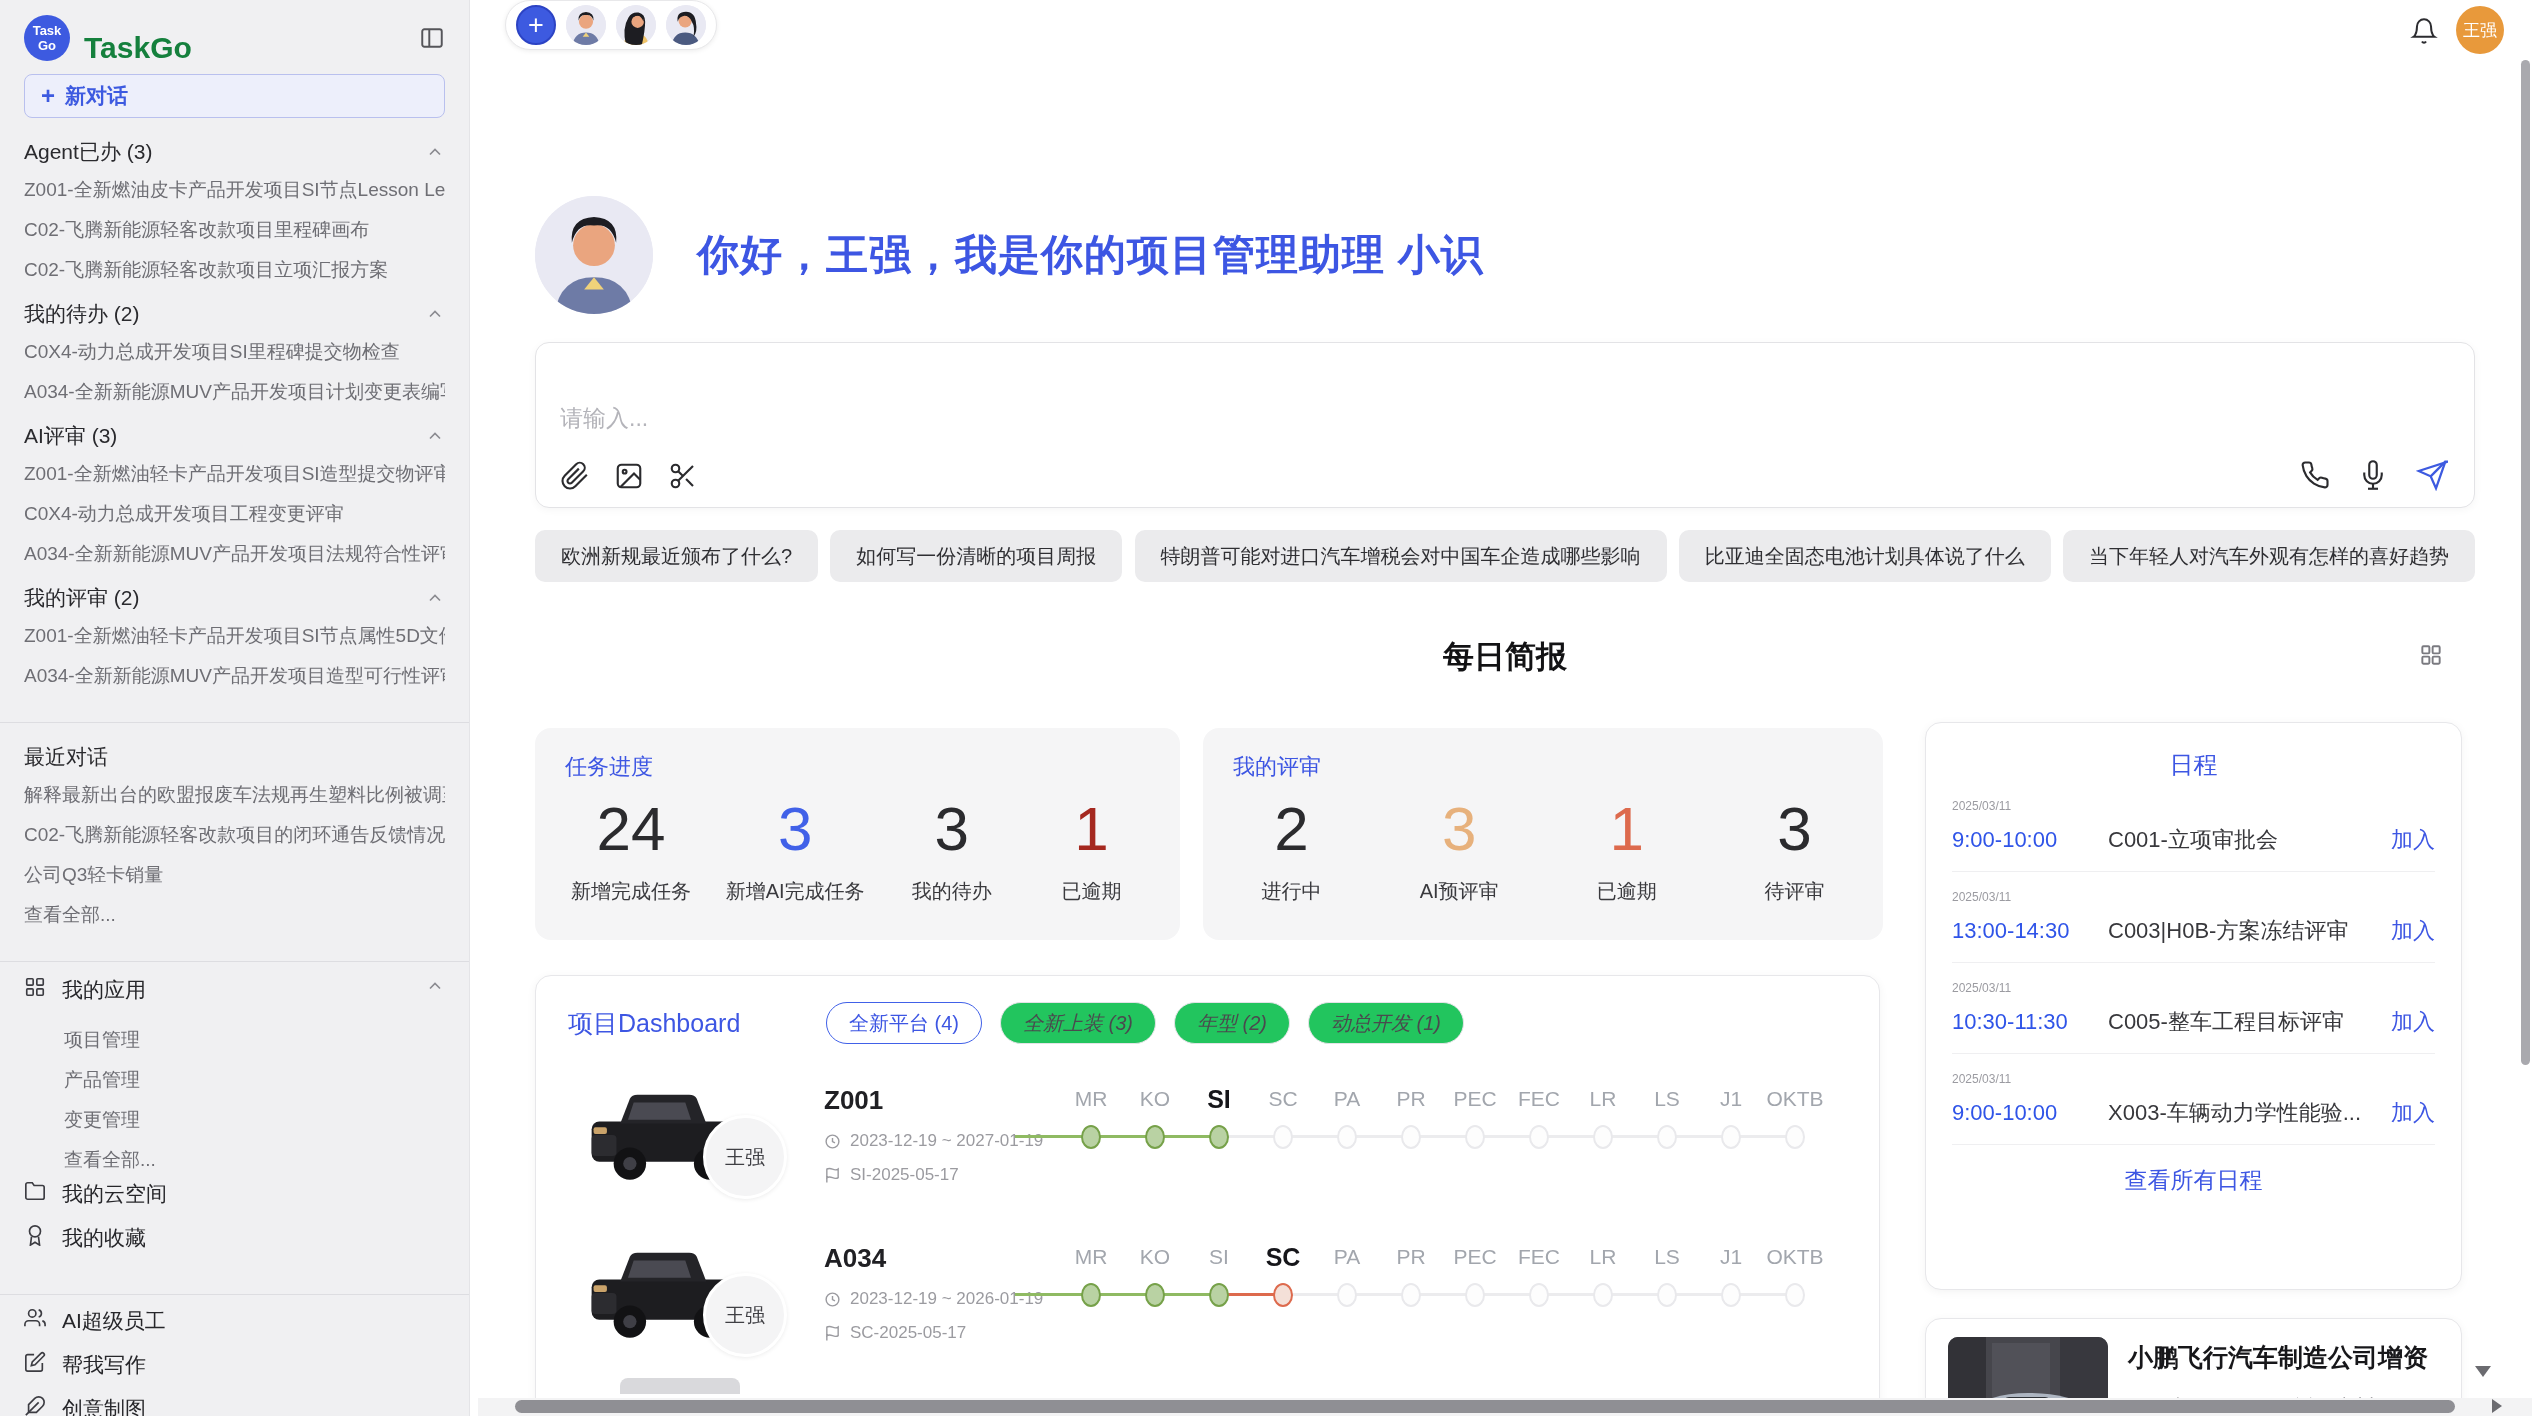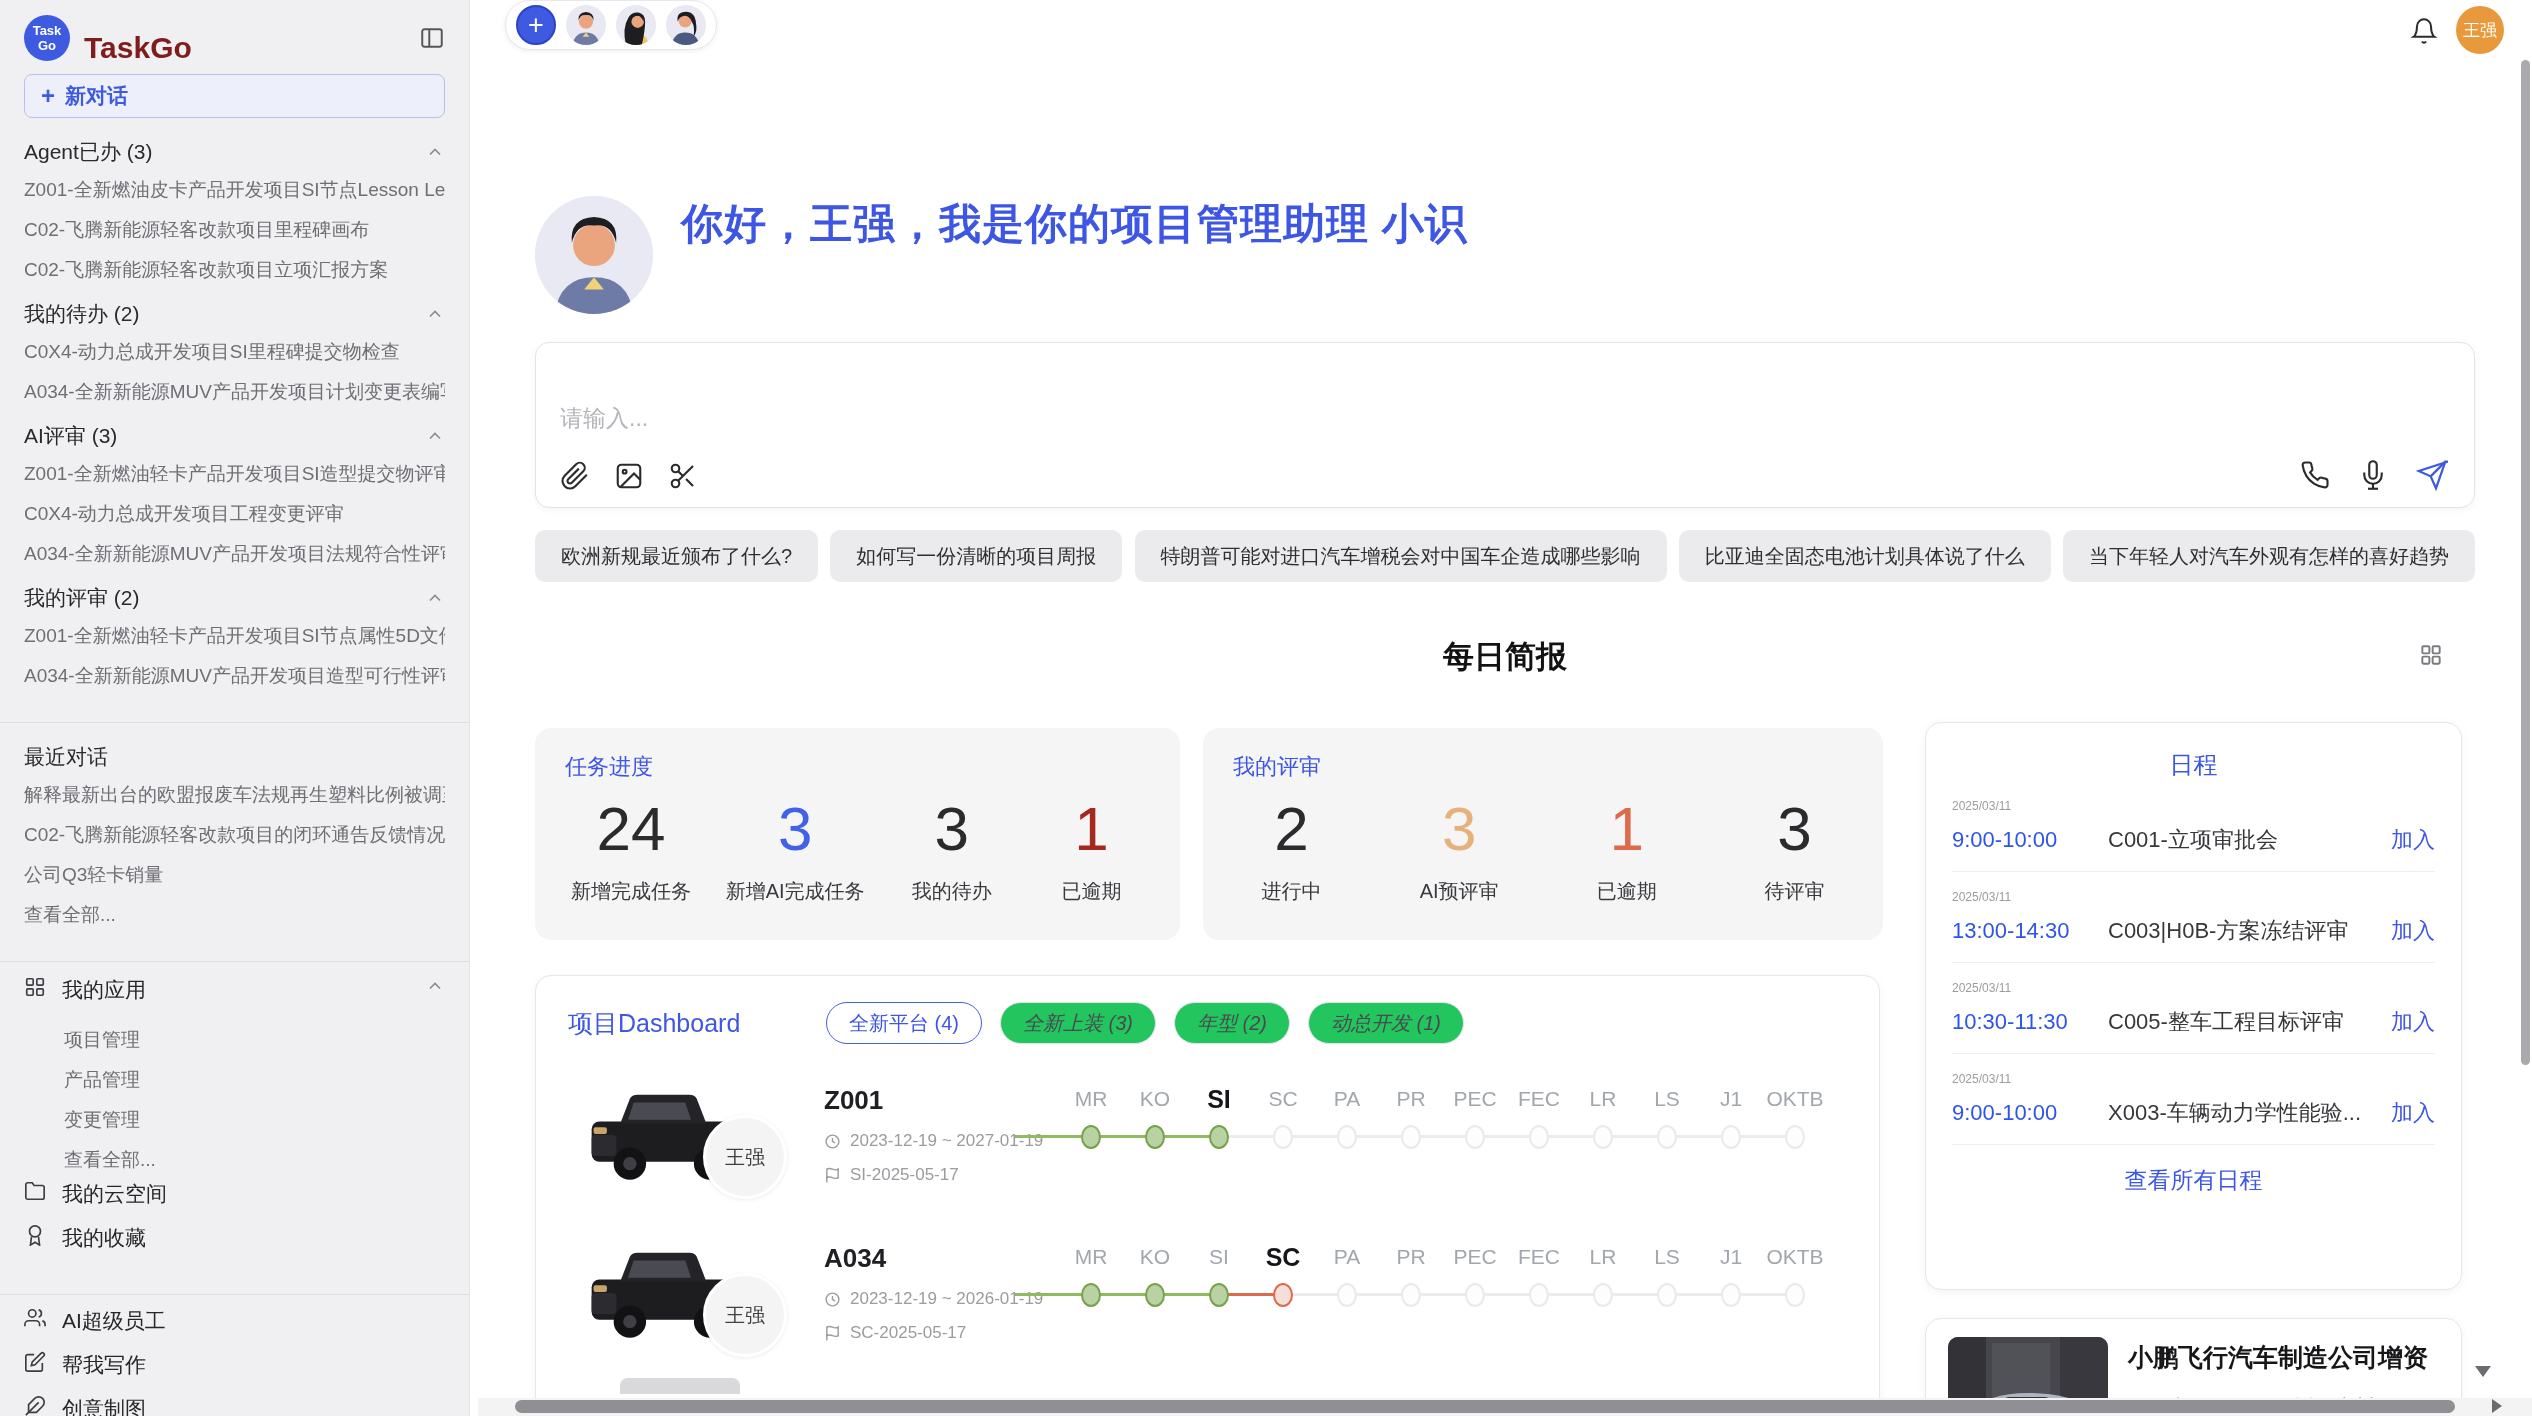--- a/index.html
+++ b/index.html
@@ -5,42 +5,42 @@
   * { margin:0; padding:0; box-sizing:border-box; }
   html,body { width:2532px; height:1416px; }
   body { font-family:"Liberation Sans","DejaVu Sans",sans-serif; background:#fff; position:relative; overflow:hidden; color:#222; }
   #app { position:absolute; inset:0; }
   svg { display:block; }
 
   
   .sidebar { position:absolute; left:0; top:0; width:470px; height:1416px; background:#f0f0f2; border-right:1px solid #e4e4e7; padding:14px 24px 0 24px; overflow:hidden; }
   .logo-row { display:flex; align-items:center; gap:14px; height:48px; }
   .logo-badge { width:46px; height:46px; border-radius:50%; background:#3d5ae0; color:#fff; display:flex; flex-direction:column; align-items:center; justify-content:center; font-size:13px; line-height:15px; font-weight:bold; }
-  .app-title { font-size:30px; font-weight:bold; color:#7f1d1d; flex:1;margin-top:20px; }
+  .app-title { font-size:30px; font-weight:bold; color:#15803d; flex:1;margin-top:20px; }
   .panel-toggle { color:#55555a; cursor:pointer; }
   .new-chat { margin-top:12px; height:44px; border:1px solid #b9c0ee; background:#edeffb; border-radius:8px; display:flex; align-items:center; padding:0 16px; gap:10px; color:#3d5ae0; font-size:21px; font-weight:600; cursor:pointer; }
   .side-section { margin-top:6px; }
   .sec-head { display:flex; align-items:center; font-size:21px; color:#2a2a2e; height:36px; margin-top:6px; cursor:pointer; }
   .sec-head .chev { margin-left:auto; color:#8a8a90; }
   .side-item { font-size:19px; color:#6e6e74; line-height:40px; height:40px; white-space:nowrap; overflow:hidden; cursor:pointer; }
   .side-divider { height:1px; background:#dddde1; margin:26px -24px 0; }
   .row-link { display:flex; align-items:flex-start; gap:16px; height:44px; font-size:21px; color:#26262a; cursor:pointer; }
   .row-link .ric { color:#3c3c42; }
   .apps-item { padding-left:40px; font-size:19px; color:#6e6e74; height:40px; line-height:40px; white-space:nowrap; overflow:hidden; cursor:pointer; }
   .first-head { margin-top:16px; }
 
   
   .topbar-pill { position:absolute; left:505px; top:0; height:50px; background:#fff; border:1px solid #e8e8ea; border-radius:25px; box-shadow:0 1px 5px rgba(0,0,0,.08); display:flex; align-items:center; gap:10px; padding:0 10px; }
   .plus-btn { width:40px; height:40px; border-radius:50%; background:#3d5ae0; border:2px solid #2c43c4; color:#fff; display:flex; align-items:center; justify-content:center; font-size:27px; line-height:0; cursor:pointer; }
   .tb-avatar { width:40px; height:40px; border-radius:50%; overflow:hidden; background:#e9e9f3; cursor:pointer; }
   .bell { position:absolute; left:2410px; top:16px; color:#2c2c30; cursor:pointer; }
   .user-avatar { position:absolute; left:2456px; top:6px; width:48px; height:48px; border-radius:50%; background:#e8993b; color:#fff; display:flex; align-items:center; justify-content:center; font-size:17px; cursor:pointer; }
 
   
-  .greeting { position:absolute; left:535px; top:196px; display:flex; align-items:flex-start; gap:28px; }
+  .greeting { position:absolute; left:535px; top:196px; display:flex; align-items:center; gap:44px; }
   .greet-avatar { width:118px; height:118px; border-radius:50%; overflow:hidden; background:#e9e9f3; }
   .greet-text { font-size:42px; font-weight:bold; color:#3d56e3; letter-spacing:1px; }
 
   
   .input-box { position:absolute; left:535px; top:342px; width:1940px; height:166px; background:#fff; border:1px solid #e3e3e6; border-radius:14px; box-shadow:0 2px 8px rgba(0,0,0,.04); }
   .input-field { position:absolute; left:24px; top:62px; width:1500px; border:none; outline:none; font-size:23px; color:#333; background:transparent; }
   .input-field::placeholder { color:#b4b4ba; }
   .in-icons-l { position:absolute; left:24px; bottom:16px; display:flex; gap:24px; color:#2b2b2e; }
   .in-icons-r { position:absolute; right:26px; bottom:16px; display:flex; gap:28px; align-items:center; color:#2b2b2e; }
   .in-icons-l > span, .in-icons-r > span { cursor:pointer; }

